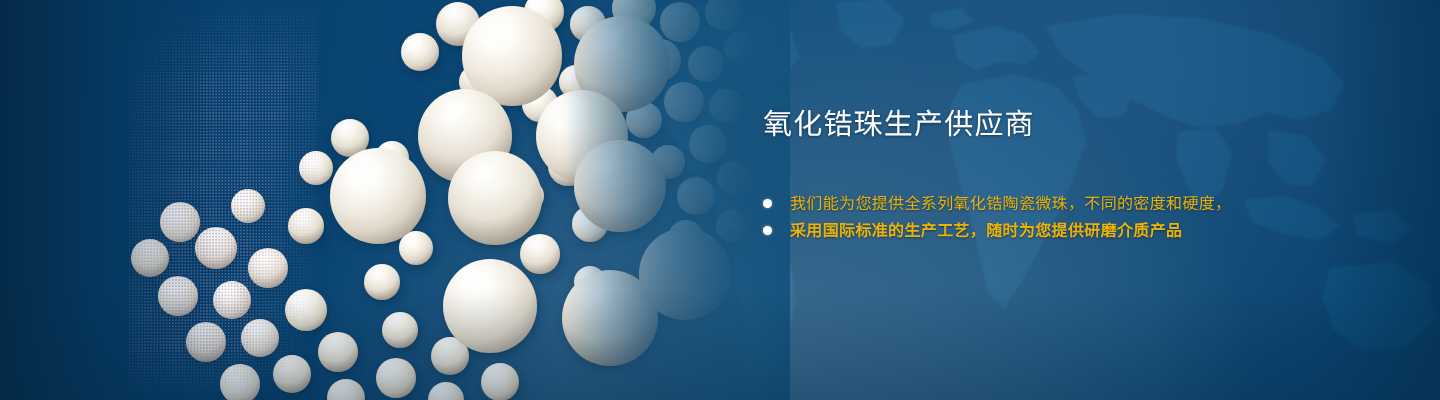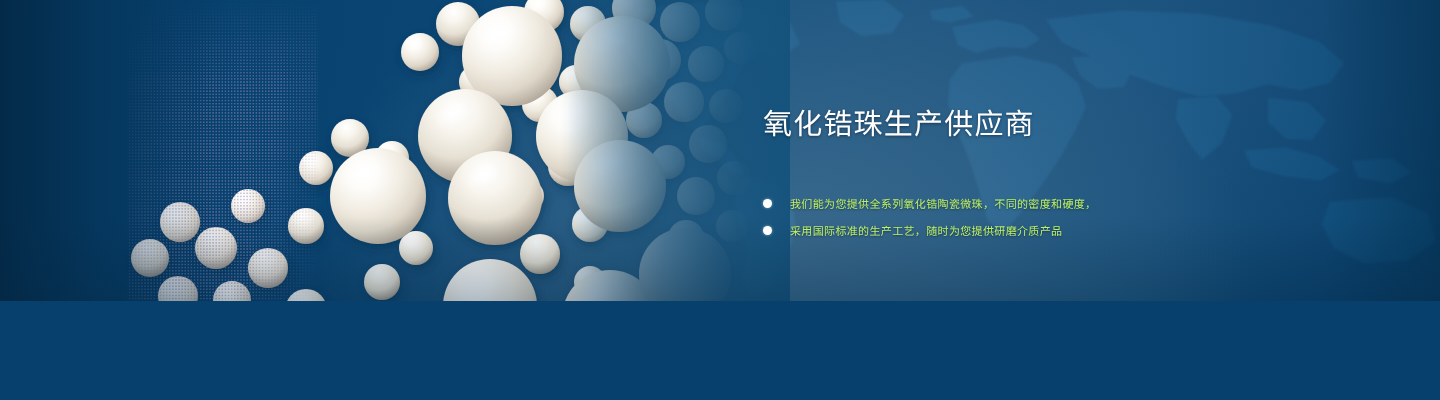--- a/index.html
+++ b/index.html
@@ -4,21 +4,21 @@
 <style>
   html,body{margin:0;padding:0;}
   body{
     width:1440px;height:400px;overflow:hidden;
     font-family:"Liberation Sans","DejaVu Sans",sans-serif;
     background:#08406d;
   }
 
   #banner{
     position:relative;
-    width:1440px;height:301px;
+    width:1440px;height:400px;
     overflow:hidden;
     background:#08406d;
   }
 
   
   .bg-base{
     position:absolute;inset:0;
     background:
       radial-gradient(ellipse 720px 520px at 54% 88%, #3b6a8d 0%, rgba(59,106,141,0.55) 32%, rgba(40,85,120,0.0) 66%),
       radial-gradient(ellipse 640px 420px at 76% 18%, #1e5480 0%, rgba(30,84,128,0.45) 40%, rgba(15,65,105,0) 72%),
@@ -98,27 +98,27 @@
 
   #bullets{
     list-style:none;
     margin:49px 0 0 0;
     padding:0;
   }
   .bullet{
     position:relative;
     padding-left:27px;
     margin-bottom:5px;
-    color:#bef264;
-    font-size:11px;
+    color:#eab308;
+    font-size:16px;
     line-height:22px;
     letter-spacing:.35px;
     text-shadow:0 1px 2px rgba(0,18,38,.5);
   }
-  .bullet:last-child{margin-bottom:0;}
+  .bullet:last-child{margin-bottom:0;font-weight:bold;}
   .bullet-dot{
     position:absolute;
     left:0;top:6px;
     width:9px;height:9px;
     border-radius:50%;
     background:#ffffff;
     box-shadow:0 0 3px rgba(255,255,255,.5);
   }
   .bullet-line{display:block;white-space:nowrap;}
 </style>

